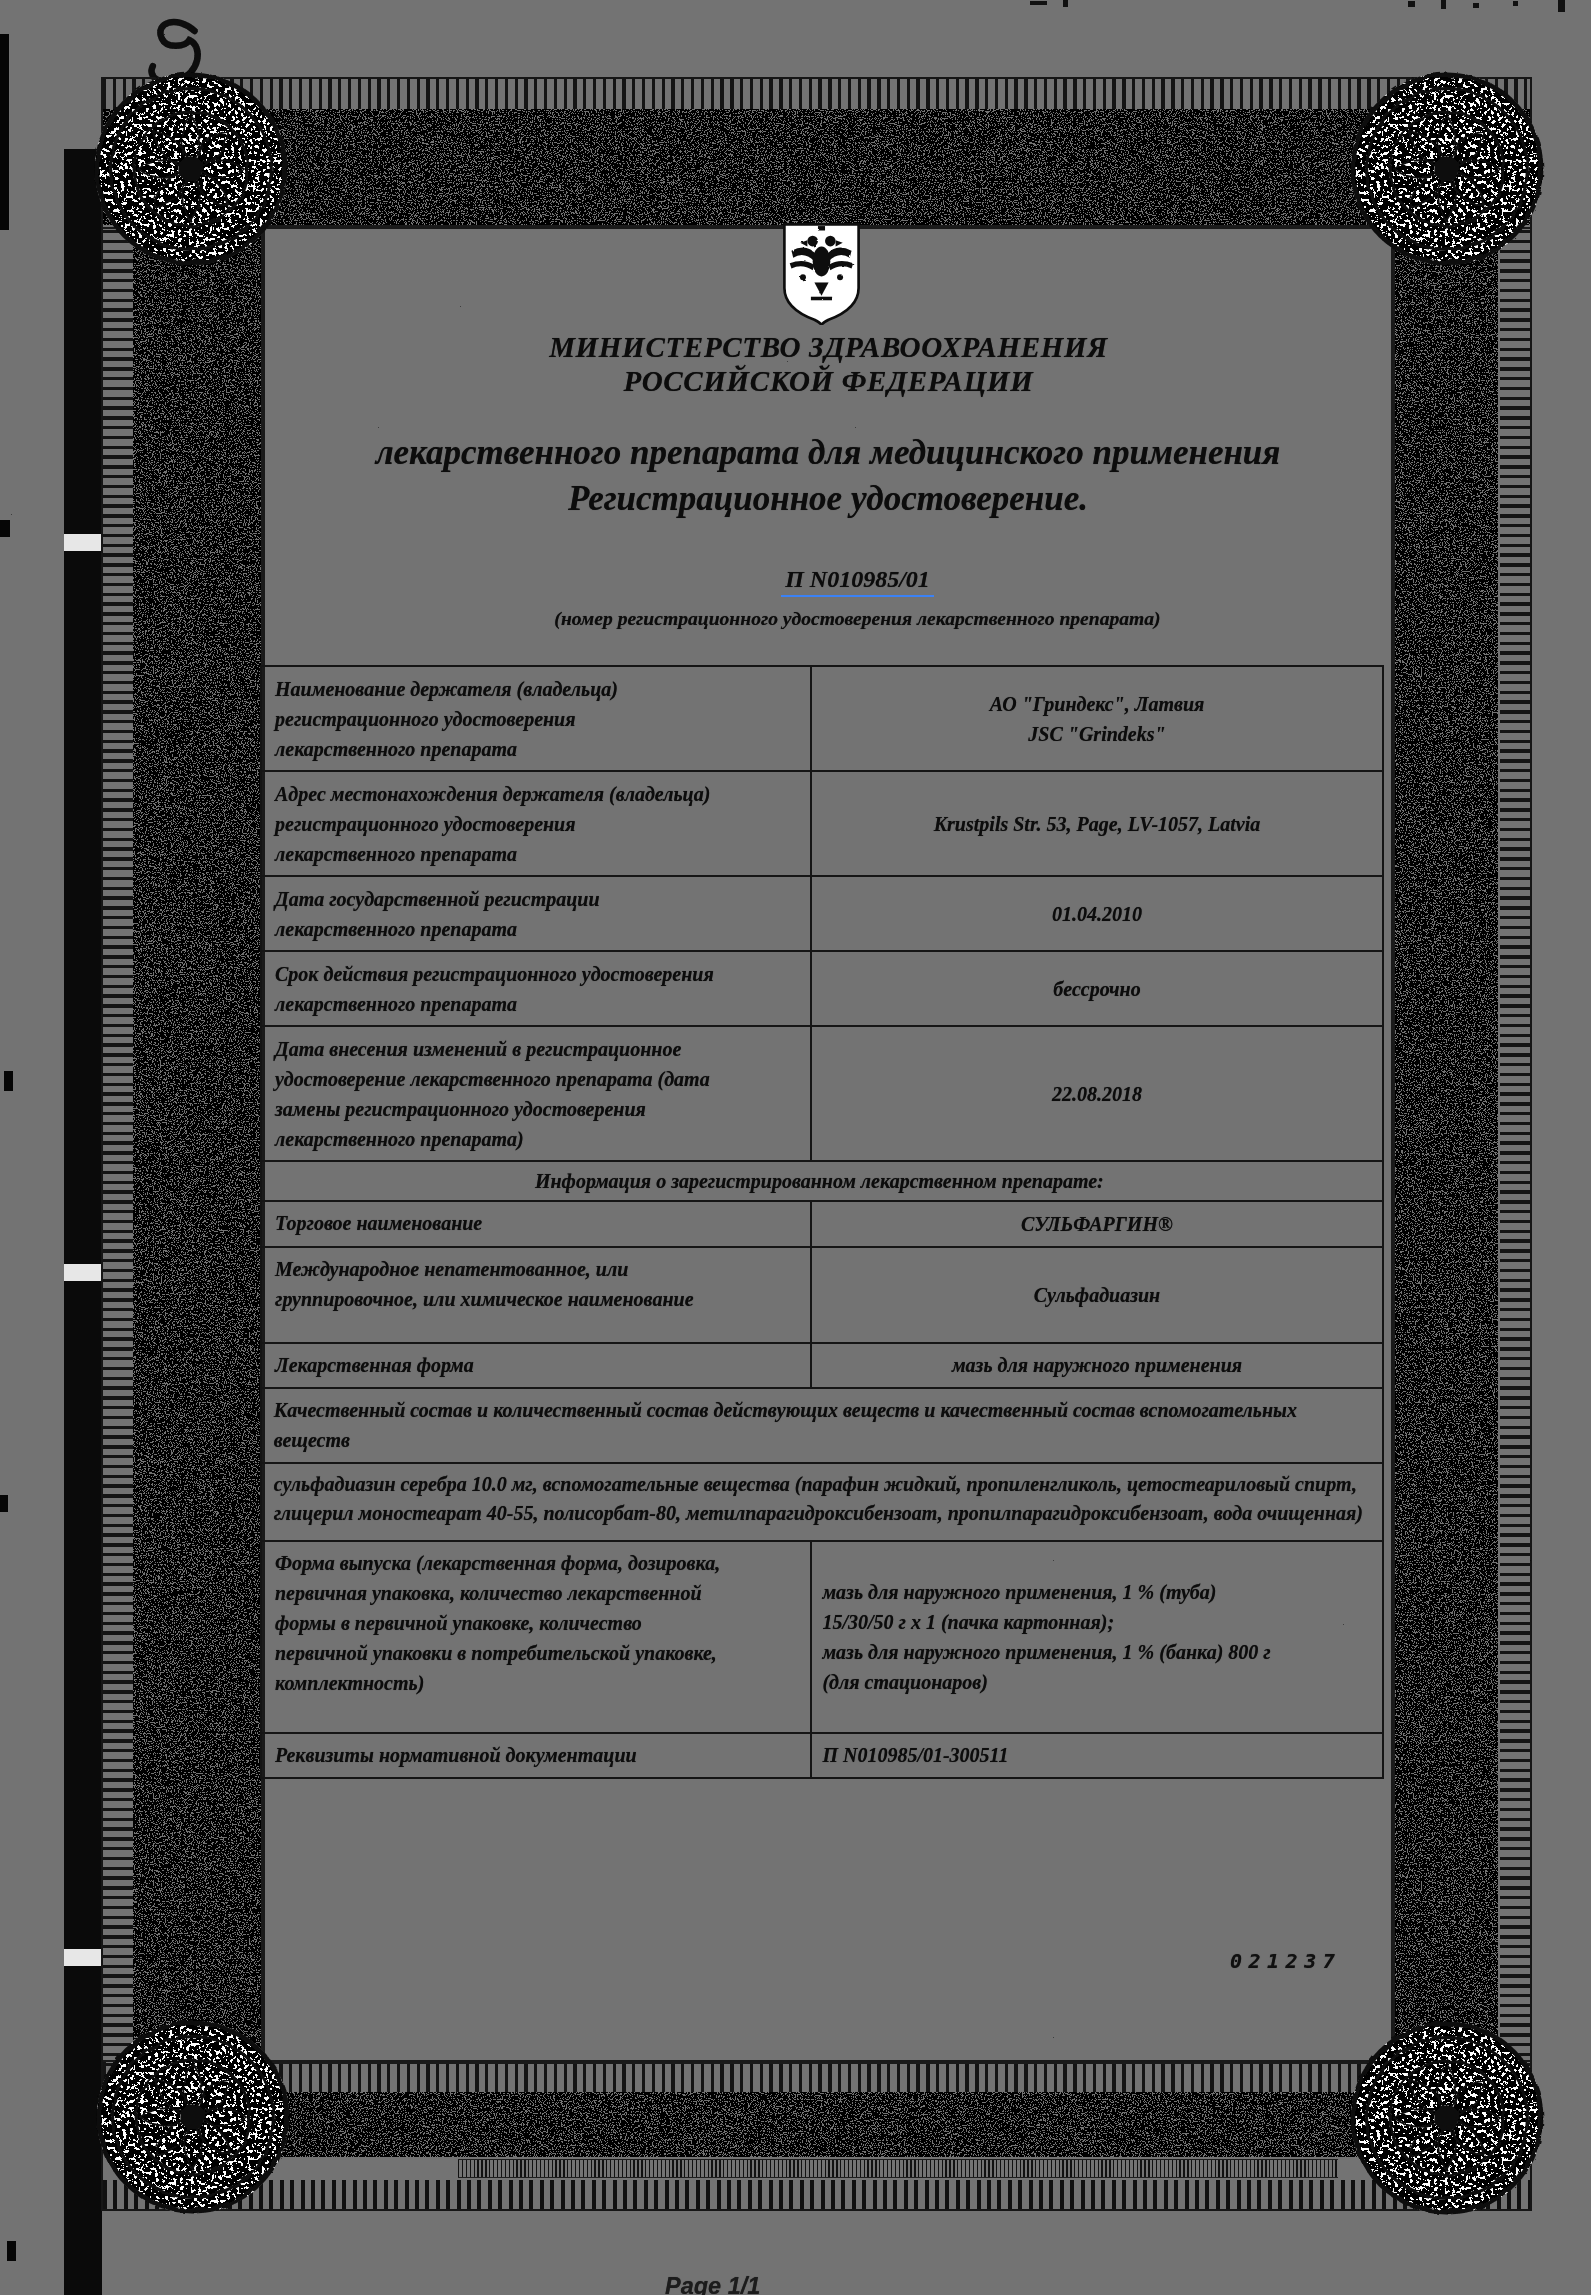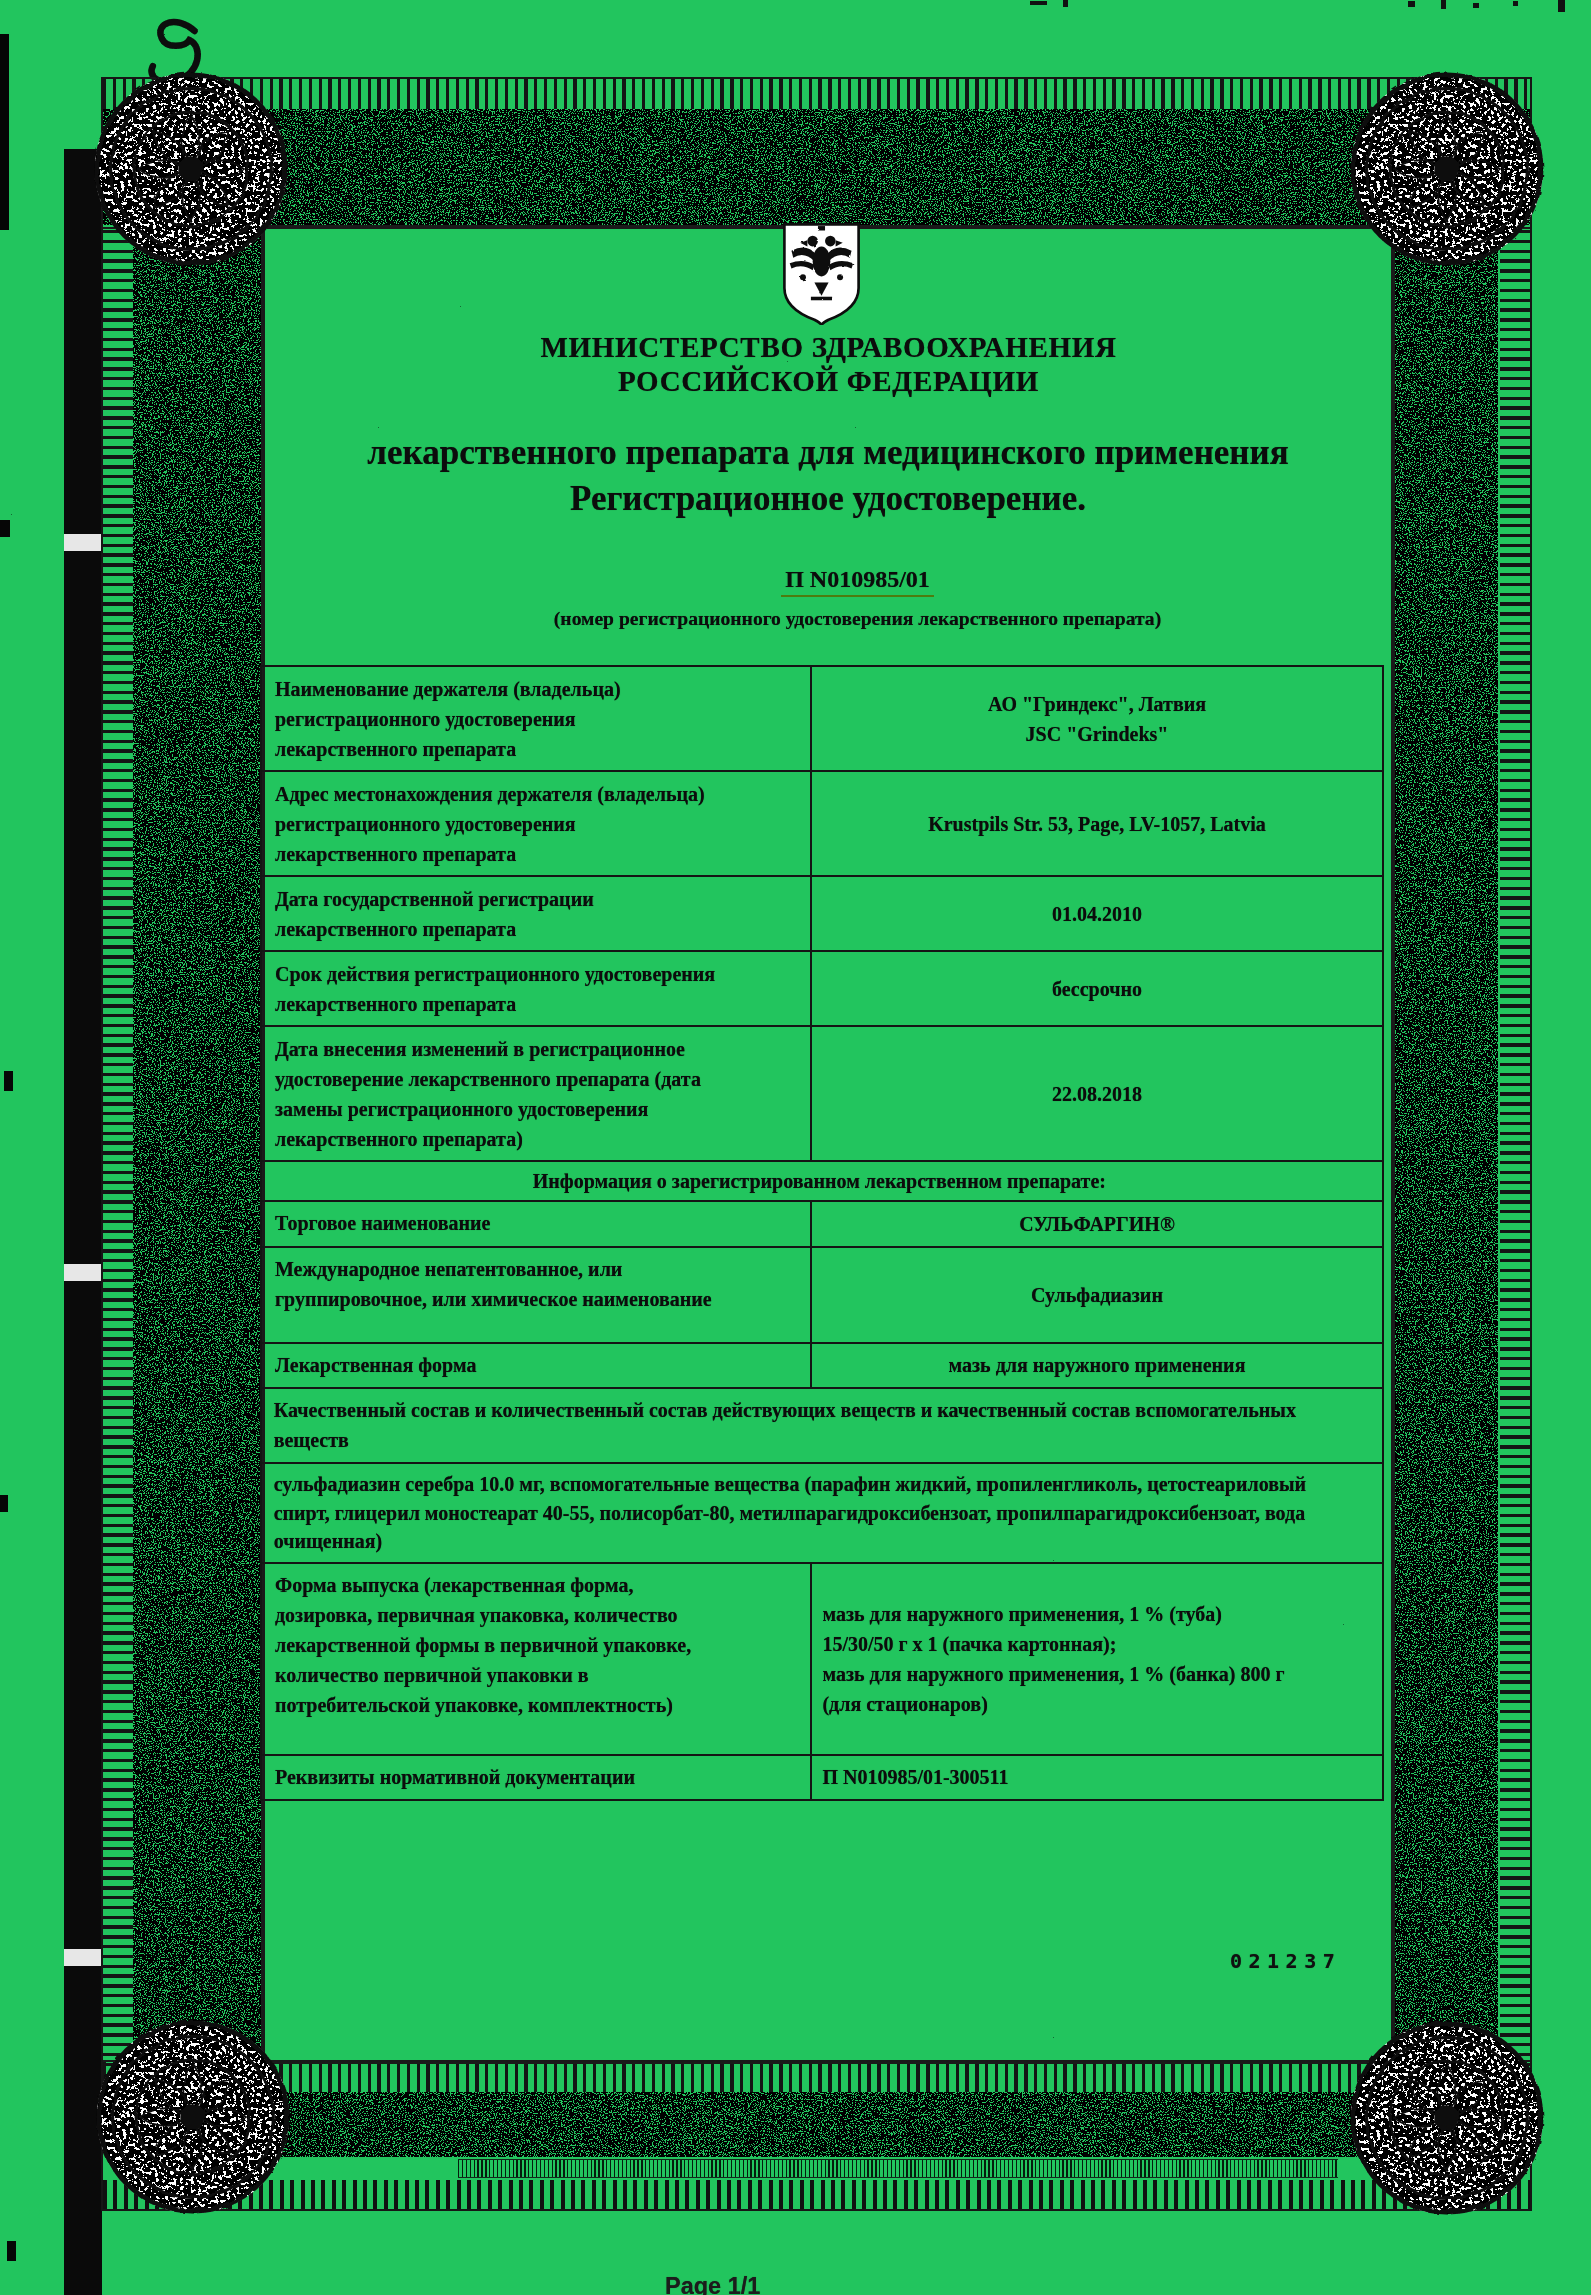--- a/index.html
+++ b/index.html
@@ -1,17 +1,17 @@
 <!DOCTYPE html>
 <html style="font-size:10.4px"><head>
 <meta charset="utf-8">
 <style>
   html,body{margin:0;padding:0;background:#e8e8e8;}
-  .page{position:relative;width:1591px;height:2295px;background:#22c55e;overflow:hidden;
-        font-family:"Liberation Serif", serif;color:#0c0c0c;}
+  .page{position:relative;width:1591px;height:2295px;background:#737373;overflow:hidden;
+        font-family:"Liberation Serif", serif;color:#0c0c0c;font-style:italic;}
   .abs{position:absolute;}
   .sr{position:absolute;width:0.7px;height:0.7px;overflow:hidden;clip:rect(0 0 0 0);}
 
   
   .edge-bar{left:0;top:34px;width:9px;height:196px;background:#050505;}
   .edge-dash{background:#060606;}
   .binding-strip{left:64px;top:149px;width:38px;height:2147px;background:#0a0a0a;overflow:hidden;}
   .binding-strip .gap{position:absolute;left:0;width:100%;height:17px;background:#fff;opacity:.9;}
   .topmarks span{position:absolute;background:#111;}
 
@@ -39,21 +39,21 @@
          border-bottom:1.3px solid #101010;opacity:.85;
          background:repeating-linear-gradient(90deg,#000 0 1.3px,rgba(0,0,0,0) 1.3px 3.9px);}
 
   
   .doc{text-shadow:0 0 0.7px rgba(12,12,12,.65);}
   .ministry{left:261px;top:330px;width:1135px;text-align:center;font-weight:700;font-size:29px;
             line-height:1.18;letter-spacing:0.7px;}
   .title{left:215px;top:430px;width:1226px;text-align:center;font-weight:700;font-size:35px;line-height:1.32;}
   .regnum{left:261px;top:566px;width:1135px;text-align:center;transform:translateX(29px);
           font-weight:700;font-size:24px;}
-  .regnum .u{display:inline-block;border-bottom:2px solid #4d7c0f;padding:0 3.9px 2px;}
+  .regnum .u{display:inline-block;border-bottom:2px solid #3b82f6;padding:0 3.9px 2px;}
   .regcap{left:261px;top:608px;width:1135px;text-align:center;transform:translateX(29px);
           font-weight:700;font-size:19.6px;}
 
   
   .cert-table{left:260px;top:665px;width:1124px;border:2.6px solid #141414;box-sizing:border-box;
               font-size:20px;line-height:1.5;}
   .tr{display:flex;border-top:2.6px solid #151515;box-sizing:border-box;}
   .tr:first-child{border-top:0;}
   .lab{width:550px;box-sizing:border-box;border-right:2px solid #151515;
        padding:6.5px 91px 6.5px 13px;font-weight:700;}

